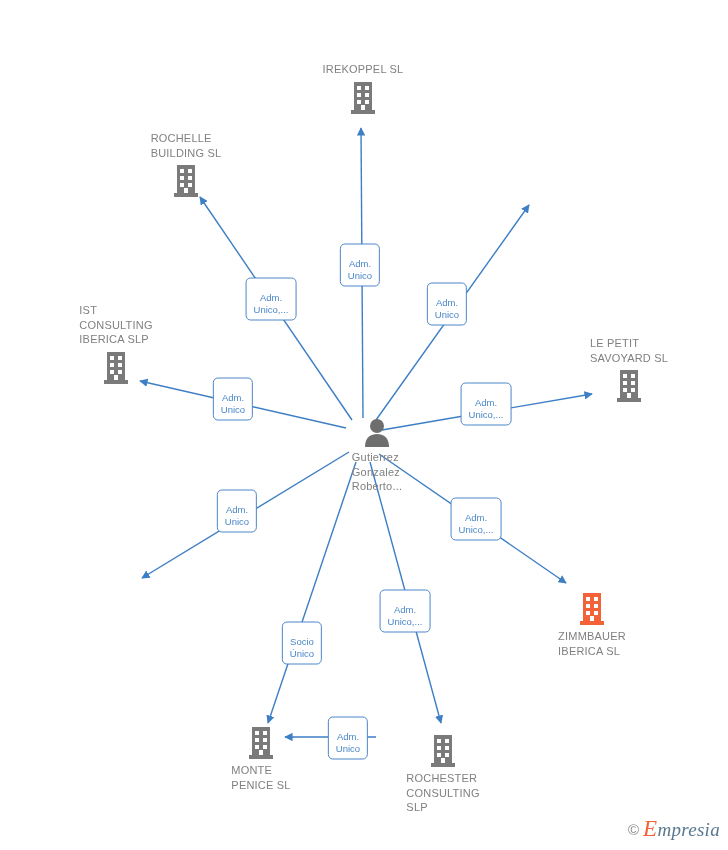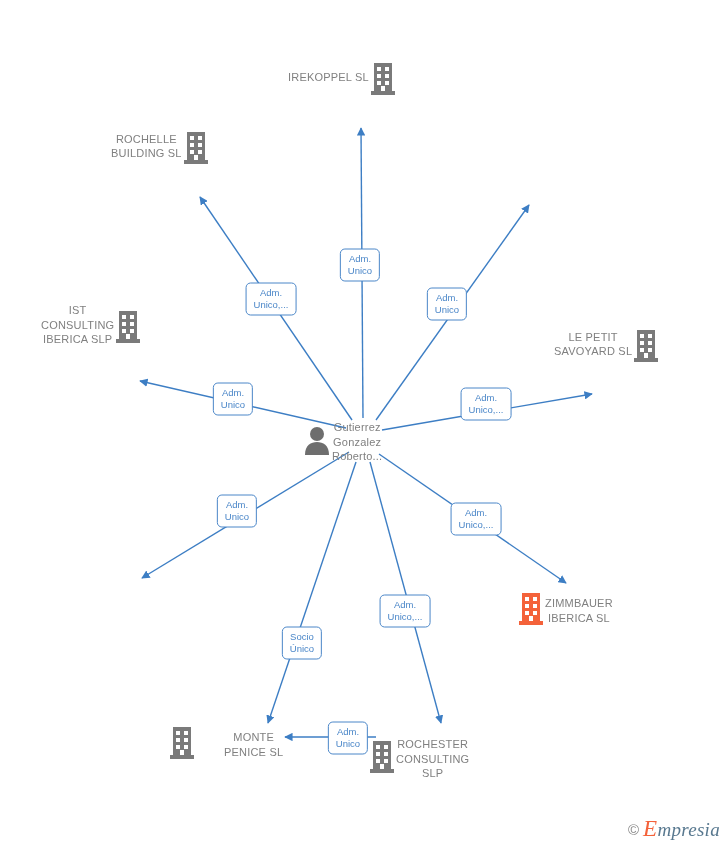--- a/index.html
+++ b/index.html
@@ -20,22 +20,22 @@
   #edges {
     position: absolute;
     left: 0; top: 0;
     width: 728px;
     height: 850px;
   }
   .node {
     position: absolute;
     width: 150px;
     margin-left: -75px;
-    text-align: center;
     display: flex;
+    flex-direction: column;
     align-items: center;
   }
   .node-label {
     font-size: 11px;
     line-height: 14.5px;
     color: #808080;
     letter-spacing: 0.2px;
     white-space: pre-line;
   }
   .node-icon {
@@ -46,21 +46,21 @@
   .label-above .node-label { margin-bottom: 4px; }
 
   .edge-label {
     position: absolute;
     border: 1px solid #4a86c8;
     border-radius: 5px;
     background: #ffffff;
     color: #4a86c8;
     font-size: 9.5px;
     line-height: 12px;
-    padding: 3px 7px 4px 7px;
+    padding: 13px 7px 4px 7px;
     text-align: center;
     white-space: pre-line;
     transform: translate(-50%, -50%);
     box-sizing: border-box;
   }
   .watermark {
     position: absolute;
     right: 8px;
     bottom: 8px;
     display: flex;
@@ -174,21 +174,21 @@
           <rect x="8" y="12" width="4" height="4"></rect>
             <rect x="16" y="12" width="4" height="4"></rect>
           <rect x="8" y="19" width="4" height="4"></rect>
             <rect x="16" y="19" width="4" height="4"></rect>
           <rect x="12" y="24" width="4" height="5"></rect>
         </g>
       </svg>
     </span>
   </div>
 
-  <div class="node label-above" style="left:629px; top:329px;">
+  <div class="node label-above" style="left:629px; top:336px;">
     <div class="node-label">LE PETIT
 SAVOYARD  SL</div>
     <span class="node-icon">
       <svg width="28" height="34" viewBox="0 0 28 34" xmlns="http://www.w3.org/2000/svg">
         <rect x="5" y="1" width="18" height="28" fill="#7a7a7a"></rect>
         <rect x="2" y="29" width="24" height="4" fill="#7a7a7a"></rect>
         <g fill="#ffffff">
           <rect x="8" y="5" width="4" height="4"></rect>
             <rect x="16" y="5" width="4" height="4"></rect>
           <rect x="8" y="12" width="4" height="4"></rect>
@@ -215,21 +215,21 @@
           <rect x="8" y="19" width="4" height="4"></rect>
             <rect x="16" y="19" width="4" height="4"></rect>
           <rect x="12" y="24" width="4" height="5"></rect>
         </g>
       </svg>
     </span>
     <div class="node-label">ZIMMBAUER
 IBERICA  SL</div>
   </div>
 
-  <div class="node label-below" style="left:243px; top:726px;gap:28px;">
+  <div class="node label-below" style="left:261px; top:726px;">
     <span class="node-icon">
       <svg width="28" height="34" viewBox="0 0 28 34" xmlns="http://www.w3.org/2000/svg">
         <rect x="5" y="1" width="18" height="28" fill="#7a7a7a"></rect>
         <rect x="2" y="29" width="24" height="4" fill="#7a7a7a"></rect>
         <g fill="#ffffff">
           <rect x="8" y="5" width="4" height="4"></rect>
             <rect x="16" y="5" width="4" height="4"></rect>
           <rect x="8" y="12" width="4" height="4"></rect>
             <rect x="16" y="12" width="4" height="4"></rect>
           <rect x="8" y="19" width="4" height="4"></rect>

